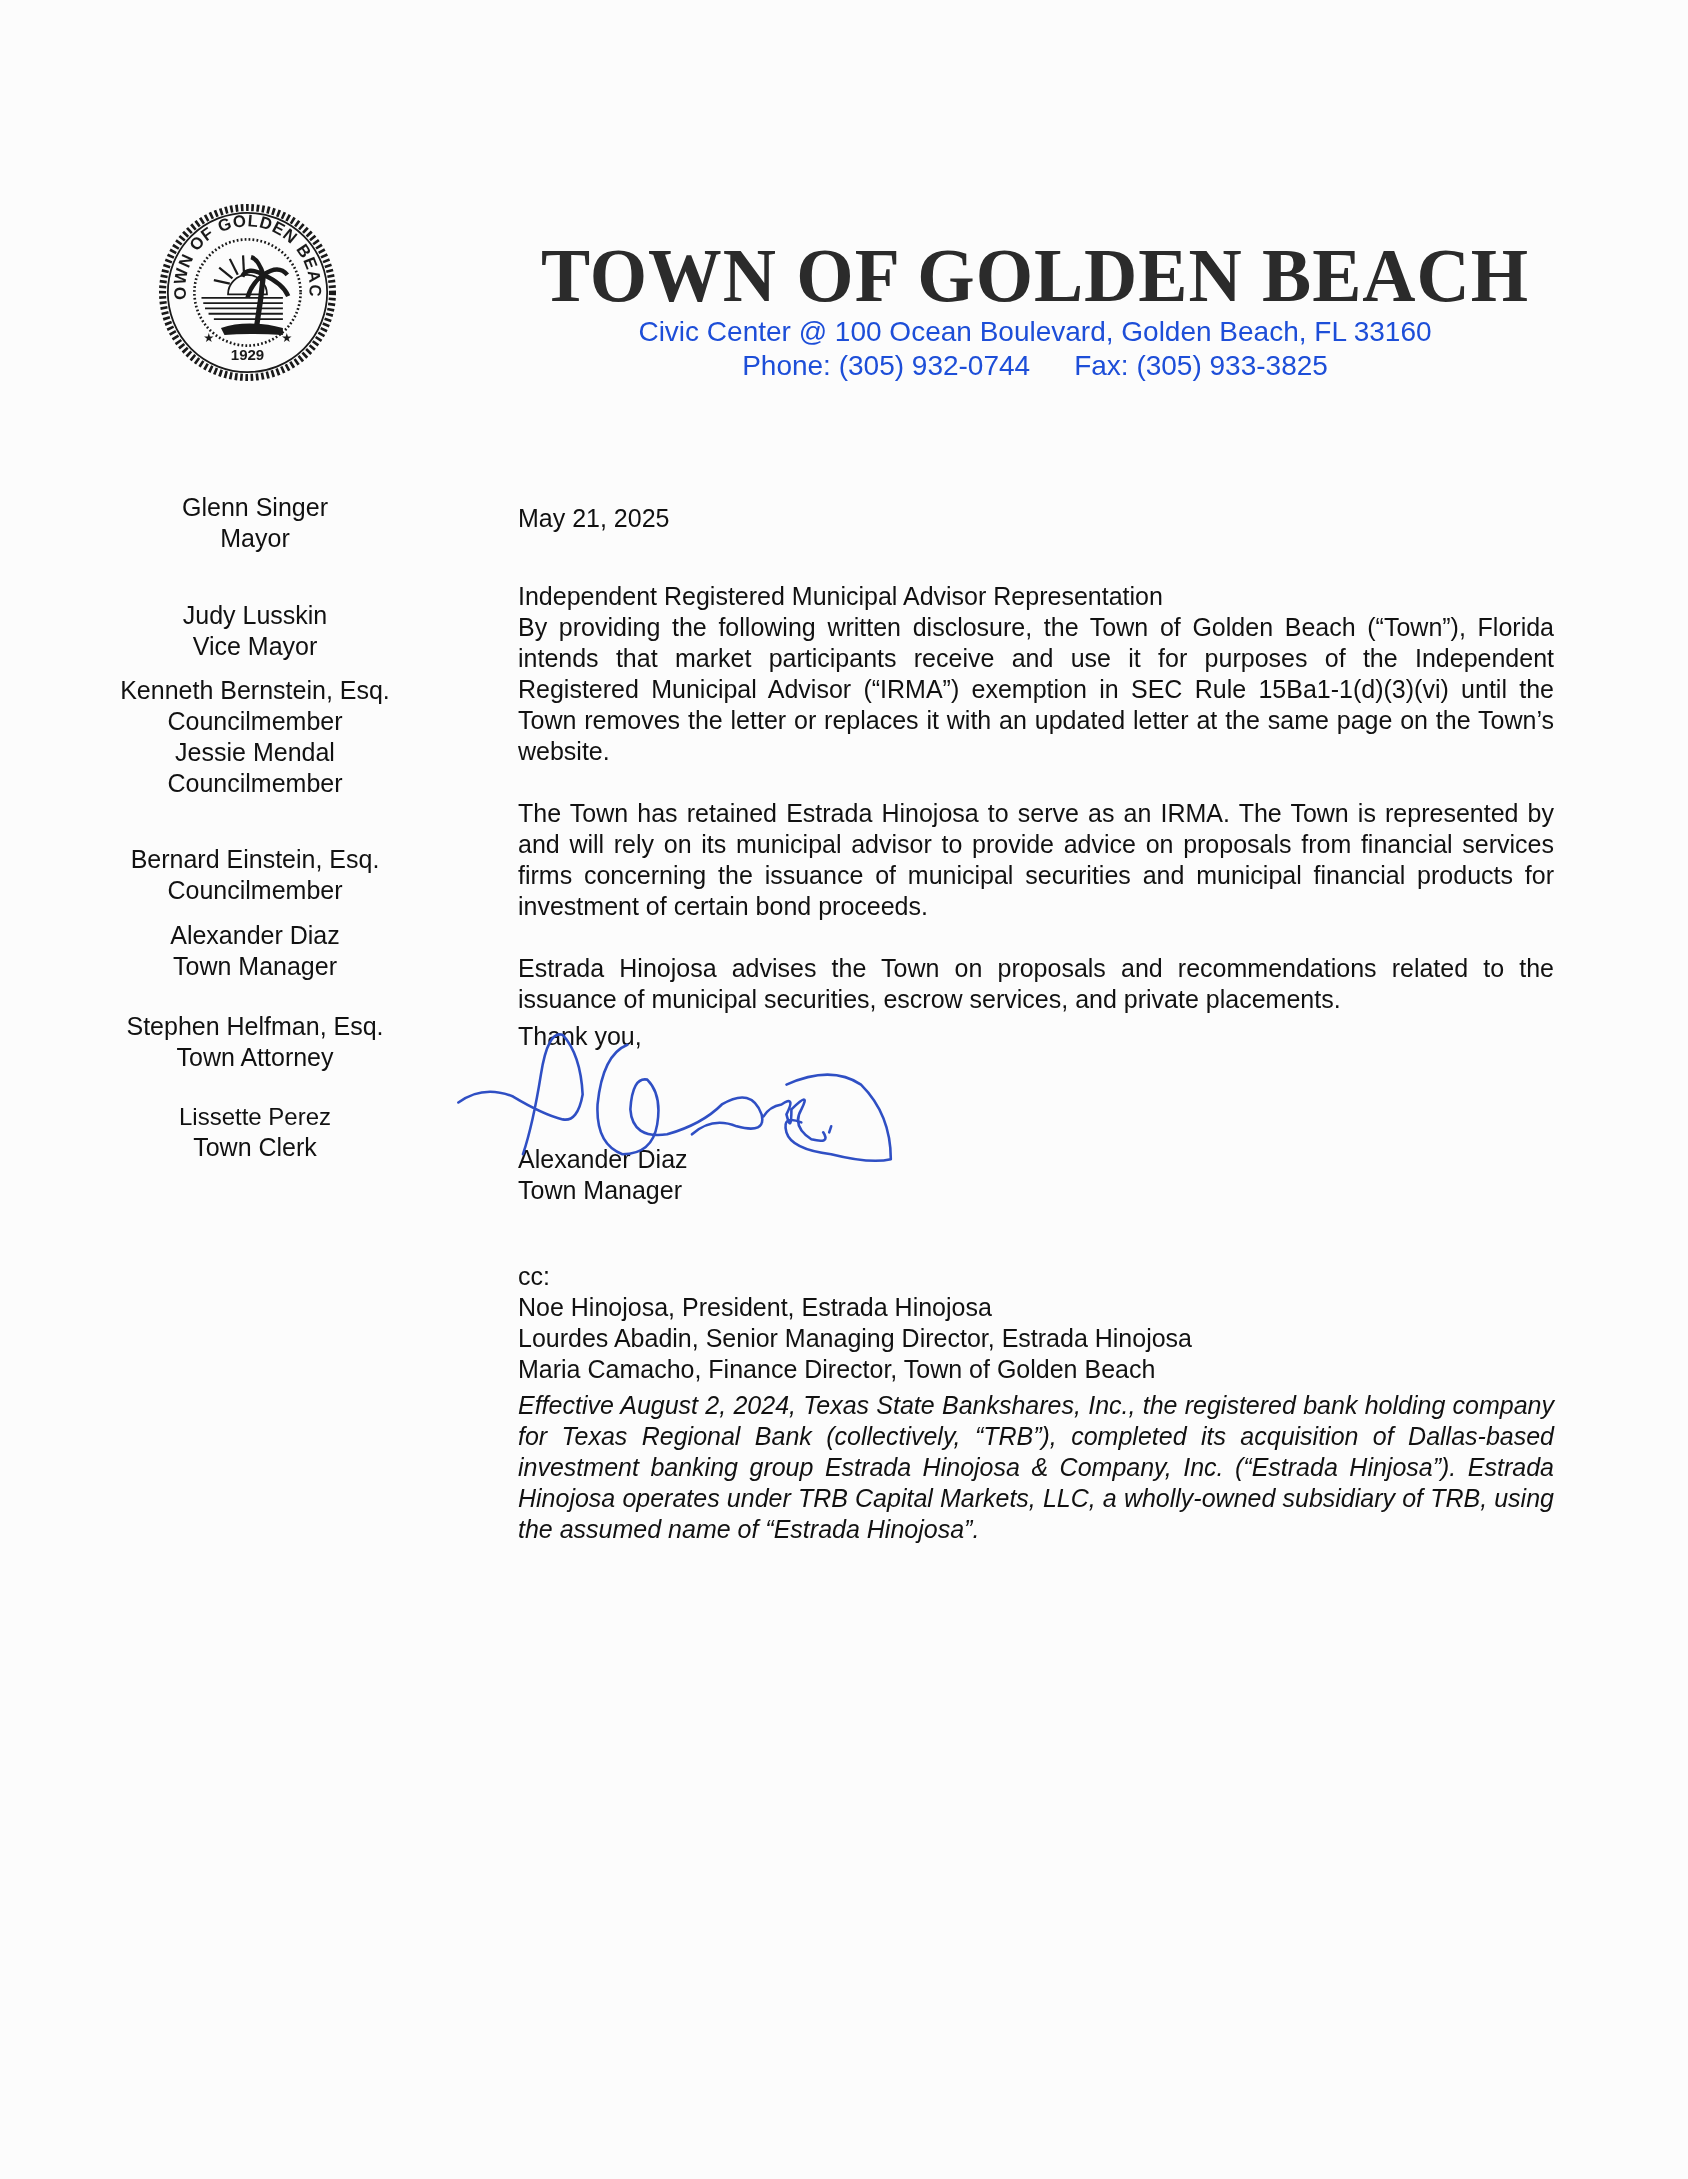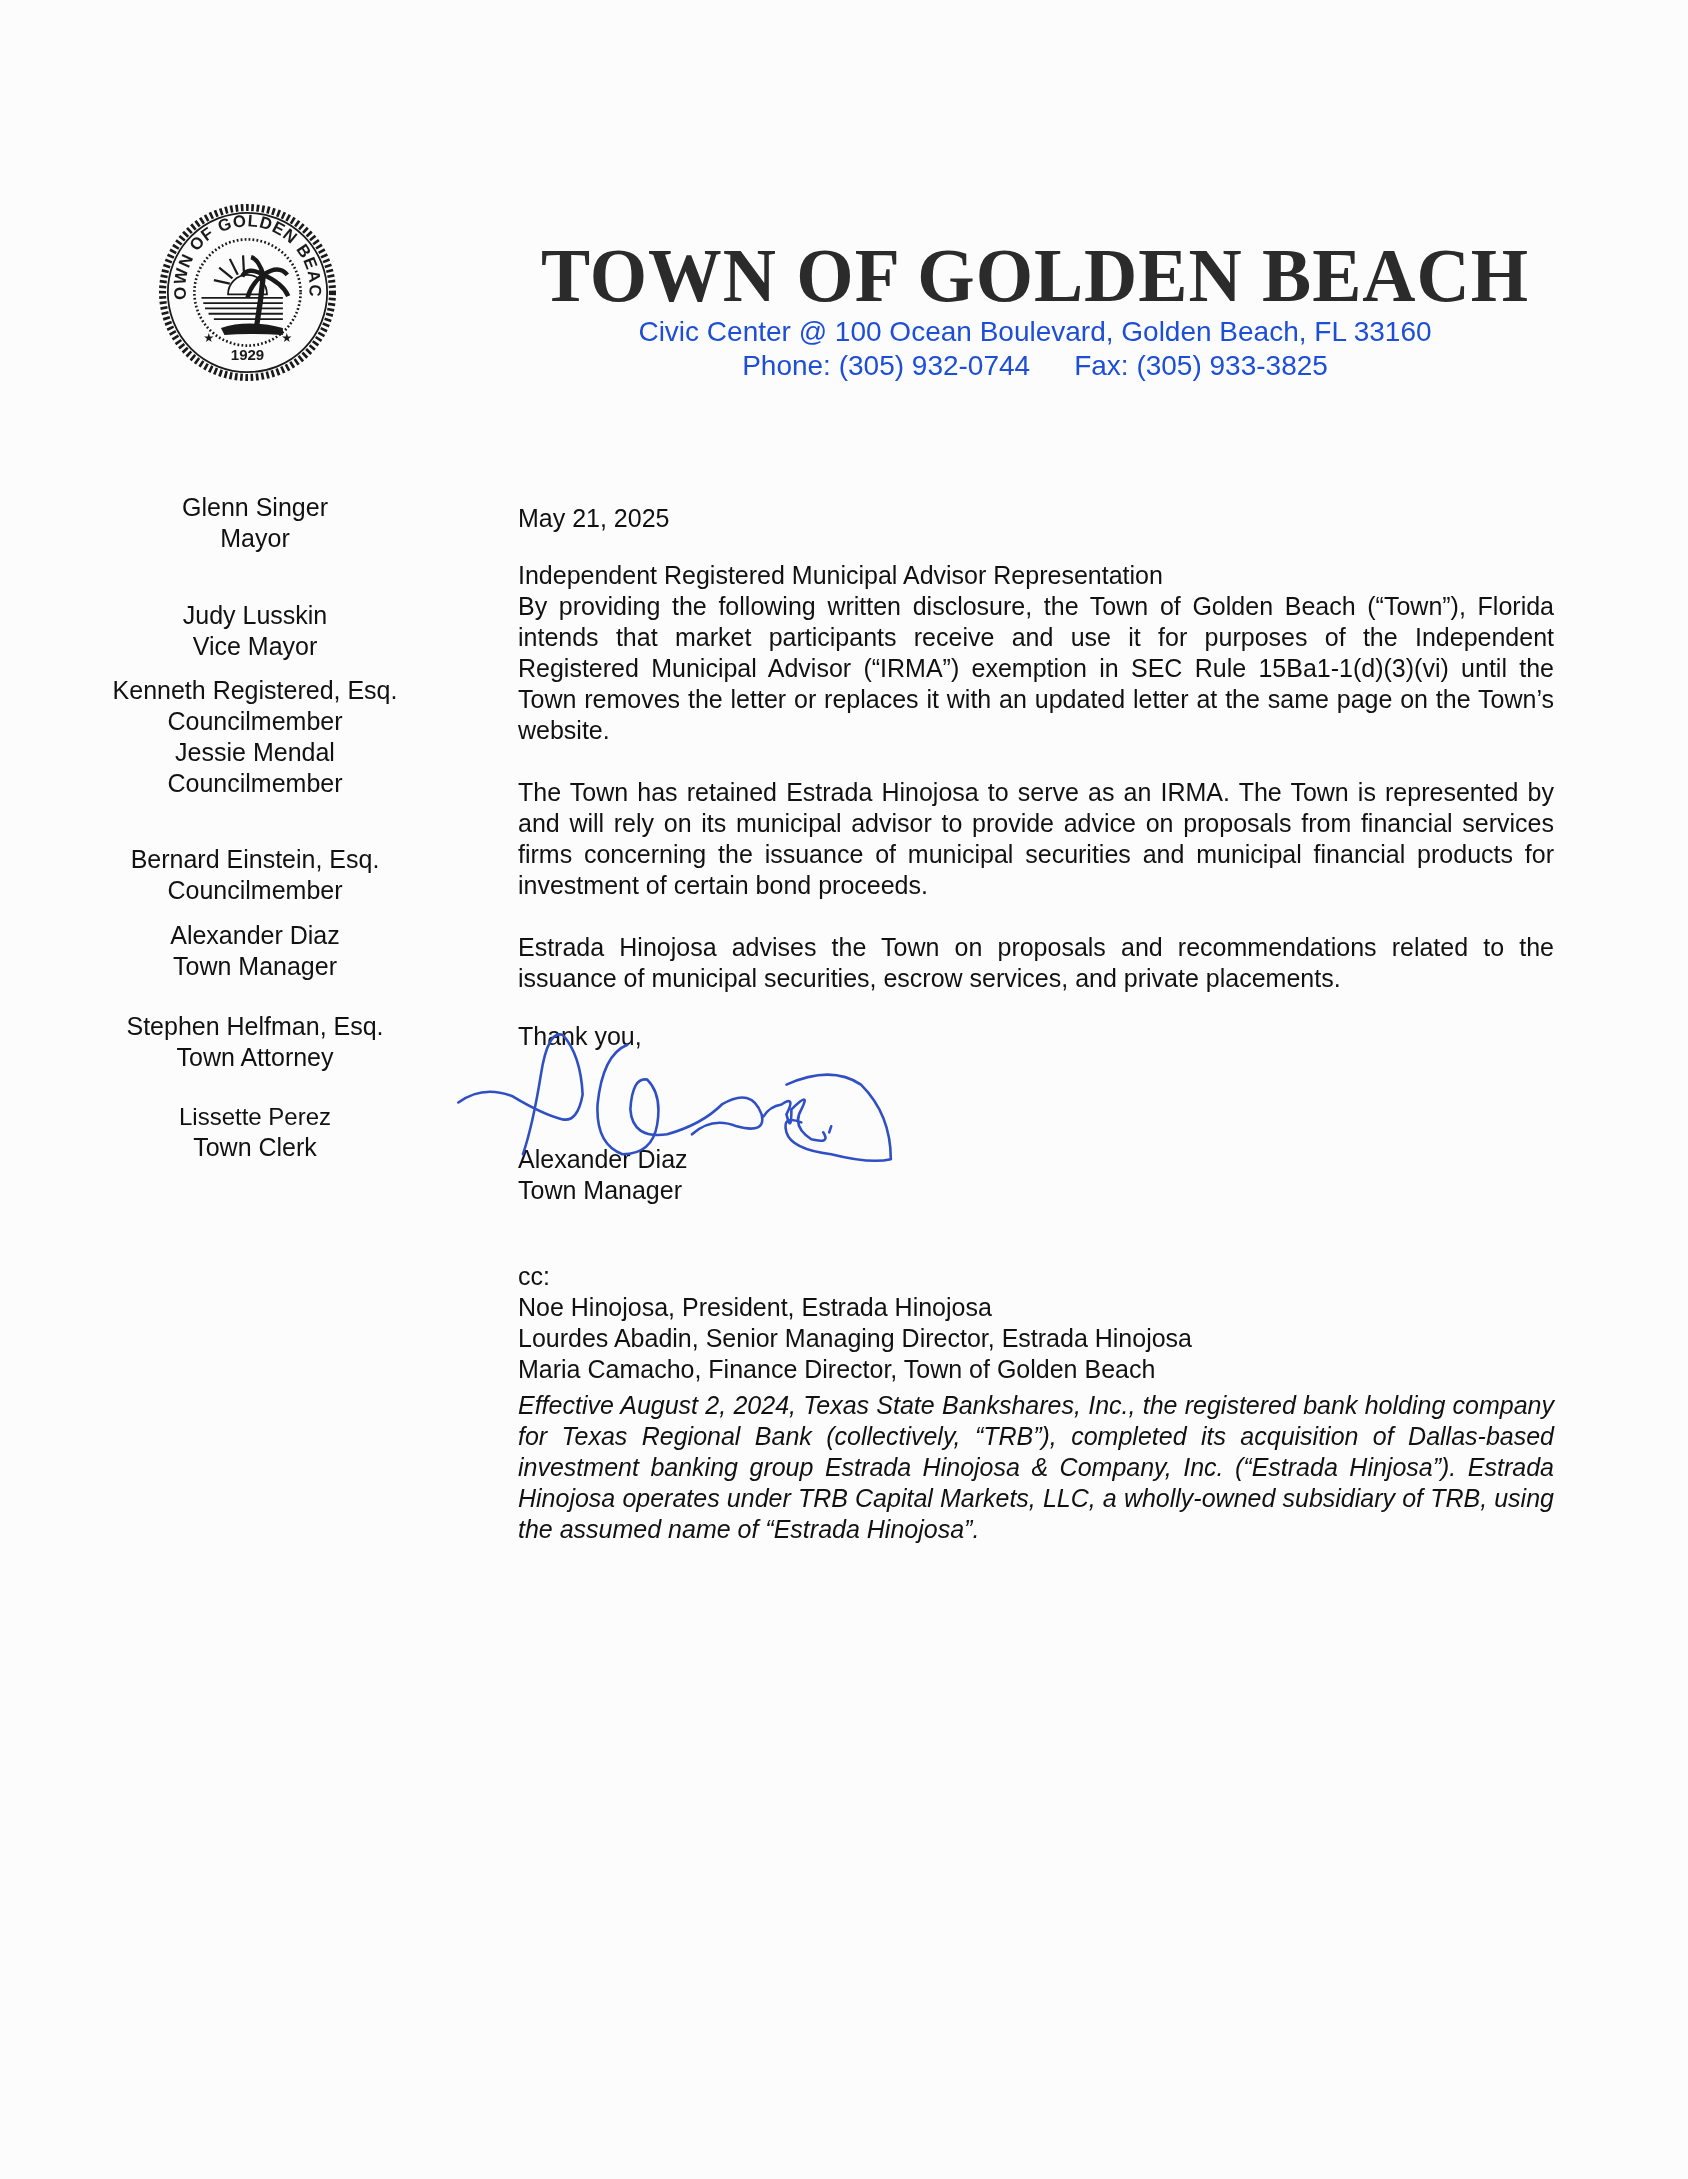--- a/index.html
+++ b/index.html
@@ -74,21 +74,21 @@
       line-height: 31px;
       text-align: justify;
     }
     .body p {
       margin: 0;
     }
     .body .gap {
       height: 31px;
     }
     .body .date {
-      margin-bottom: 26px;
+      margin-bottom: 47px;
     }
     .signature-block {
       position: absolute;
       left: 518px;
       top: 1021px;
       font-size: 25px;
       line-height: 31px;
     }
     .signature {
       position: absolute;
@@ -168,21 +168,21 @@
 <div class="sidebar">
   <div class="official" style="top:0px;">
     <div class="name">Glenn Singer</div>
     <div class="role">Mayor</div>
   </div>
   <div class="official" style="top:108px;">
     <div class="name">Judy Lusskin</div>
     <div class="role">Vice Mayor</div>
   </div>
   <div class="official" style="top:183px;">
-    <div class="name">Kenneth Registered, Esq.</div>
+    <div class="name">Kenneth Bernstein, Esq.</div>
     <div class="role">Councilmember</div>
   </div>
   <div class="official" style="top:245px;">
     <div class="name">Jessie Mendal</div>
     <div class="role">Councilmember</div>
   </div>
   <div class="official" style="top:352px;">
     <div class="name">Bernard Einstein, Esq.</div>
     <div class="role">Councilmember</div>
   </div>

